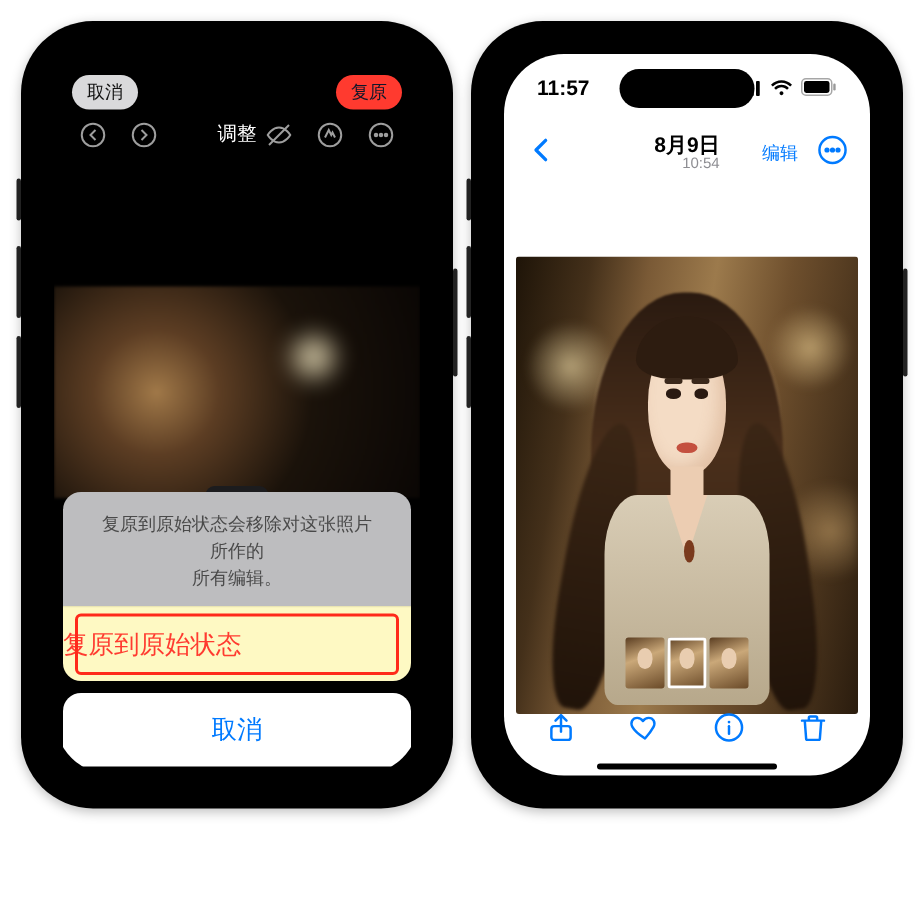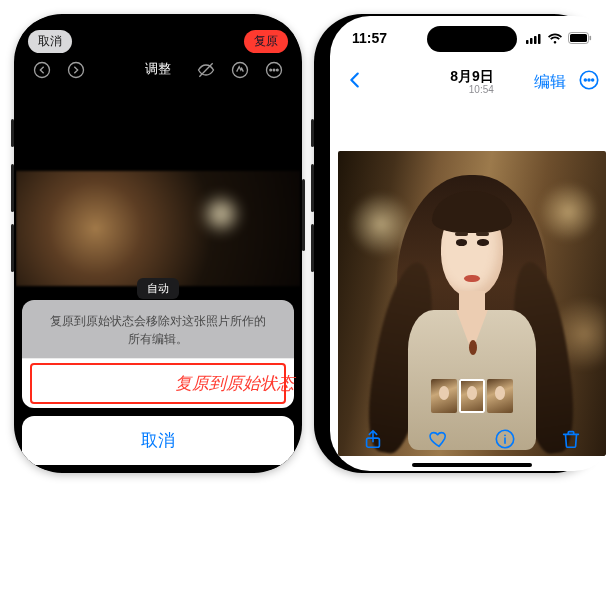--- a/index.html
+++ b/index.html
@@ -4,43 +4,43 @@
 <style>
   * { margin: 0; padding: 0; box-sizing: border-box; }
   body {
     background: #fff;
     font-family: -apple-system, "Helvetica Neue", sans-serif;
     width: 612px; height: 611px;
     position: relative;
   }
   .phone {
     position: absolute;
-    width: 288px; height: 459px;
+    width: 288px; height: 525px;
     border-radius: 48px;
     background: #000;
-    padding: 2px;
+    padding: 22px;
     box-shadow: 0 2px 8px rgba(0,0,0,0.25);
   }
   .phone.left  { left: 14px;  top: 14px; }
   .phone.right { left: 314px; top: 14px; }
   .phone .btn-side {
     position: absolute; background:#222; border-radius:3px;
   }
   .phone .btn-side.l1 { left:-3px; top:105px; width:3px; height:28px; }
   .phone .btn-side.l2 { left:-3px; top:150px; width:3px; height:48px; }
   .phone .btn-side.l3 { left:-3px; top:210px; width:3px; height:48px; }
   .phone .btn-side.r1 { right:-3px; top:165px; width:3px; height:72px; }
   .screen {
     width: 100%; height: 100%;
     border-radius: 40px;
     overflow: hidden;
     position: relative;
   }
   .screen.dark  { background:#000; }
-  .screen.light { background:#fff;margin-left:14px; }
+  .screen.light { background:#fff; }
   .island {
     position:absolute; top:10px; left:50%; transform:translateX(-50%);
     width:90px; height:26px; background:#000; border-radius:14px; z-index:50;
   }
 
   
   .edit-top {
     position:absolute; top:10px; left:0; right:0; height:30px;
     display:flex; justify-content:space-between; align-items:center;
     padding:0 12px; z-index:20;
@@ -77,26 +77,25 @@
     position:absolute; left:6px; right:6px; bottom:6px;
     border-radius:12px; overflow:visible;
   }
   .sheet-msg {
     background:#bdbdbf; color:#4a4a4a; font-size:12px;
     text-align:center; padding:12px 24px 10px;
     border-top-left-radius:12px; border-top-right-radius:12px;
     line-height:1.5;
   }
   .sheet-action {
-    background:#ffffff; color:#ff3b30; font-size:17px; font-weight:500;
-    text-align:right; padding:13px 0;
+    background:#fef9c3; color:#ff3b30; font-size:17px; font-weight:500;
+    text-align:left; padding:13px 0;
     border-bottom-left-radius:12px; border-bottom-right-radius:12px;
     border-top:1px solid rgba(0,0,0,0.08);
     position:relative;
-    font-style:italic;
   }
   .sheet-action .red-box{
     position:absolute; inset:4px 8px; border:2px solid #ff2a1a; border-radius:4px;
     pointer-events:none;
   }
   .sheet-cancel {
     margin-top:8px; background:#fff; color:#007aff; font-size:17px; font-weight:500;
     text-align:center; padding:13px 0; border-radius:12px;
   }
 
@@ -318,21 +317,21 @@
       <span class="blue">
         <svg class="icon20" viewBox="0 0 24 24" fill="none" stroke="#007aff" stroke-width="2.4" stroke-linecap="round" stroke-linejoin="round">
             <polyline points="15 5 8 12 15 19"></polyline>
           </svg>
       </span>
       <div class="center">
         <div class="date">8月9日</div>
         <div class="time">10:54</div>
       </div>
       <div class="right">
-        <span class="blue" style="font-size:16px">编辑</span>
+        <span class="blue" style="font-size:12px">编辑</span>
         <span>
           <svg class="icon20" viewBox="0 0 24 24" fill="none" stroke="#007aff" stroke-width="1.8">
               <circle cx="12" cy="12" r="9.5"></circle>
               <circle cx="8" cy="12" r="1" fill="#007aff"></circle>
               <circle cx="12" cy="12" r="1" fill="#007aff"></circle>
               <circle cx="16" cy="12" r="1" fill="#007aff"></circle>
             </svg>
         </span>
       </div>
     </div>

